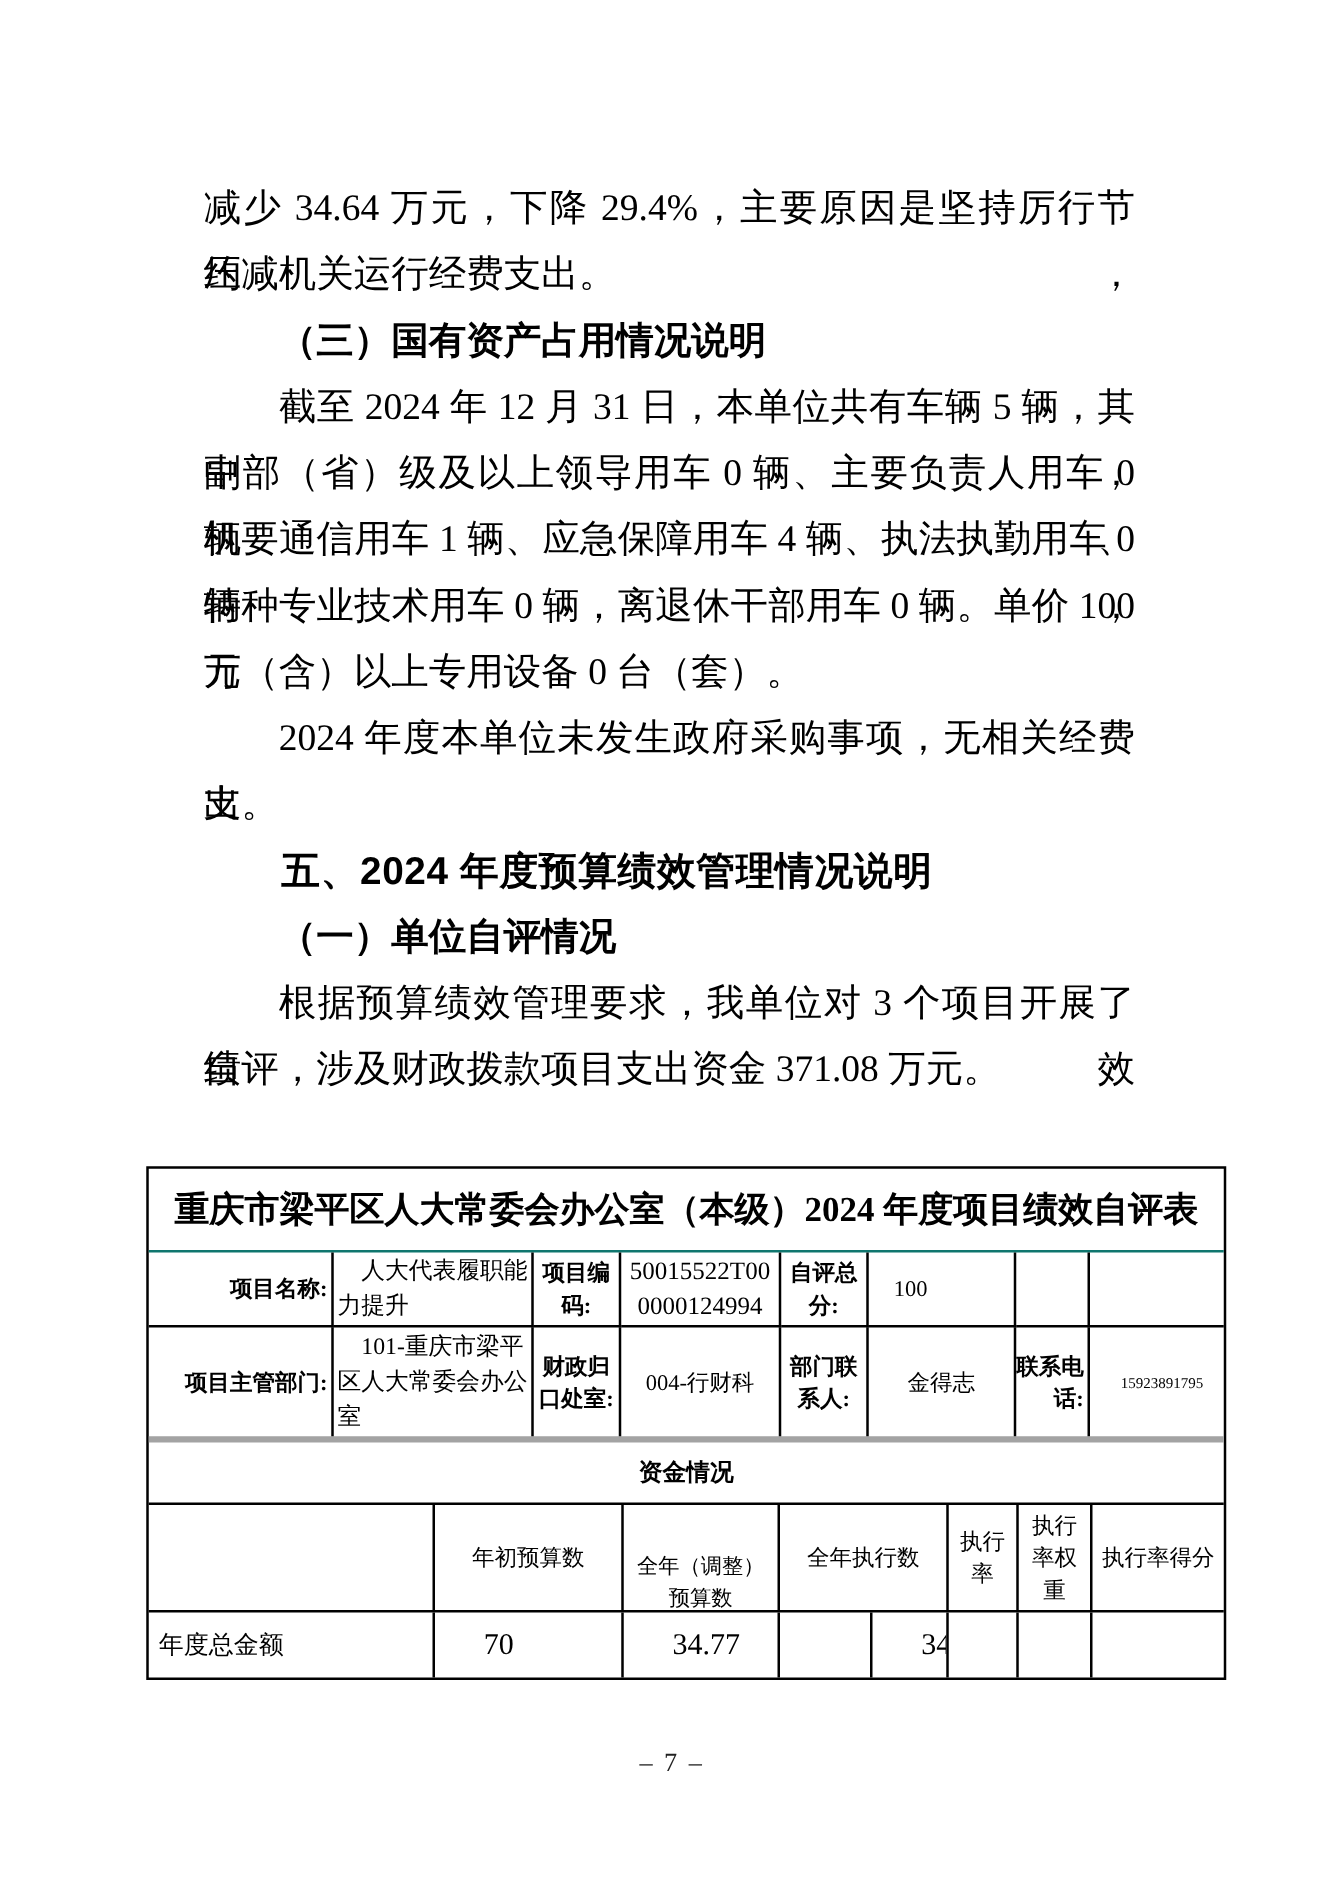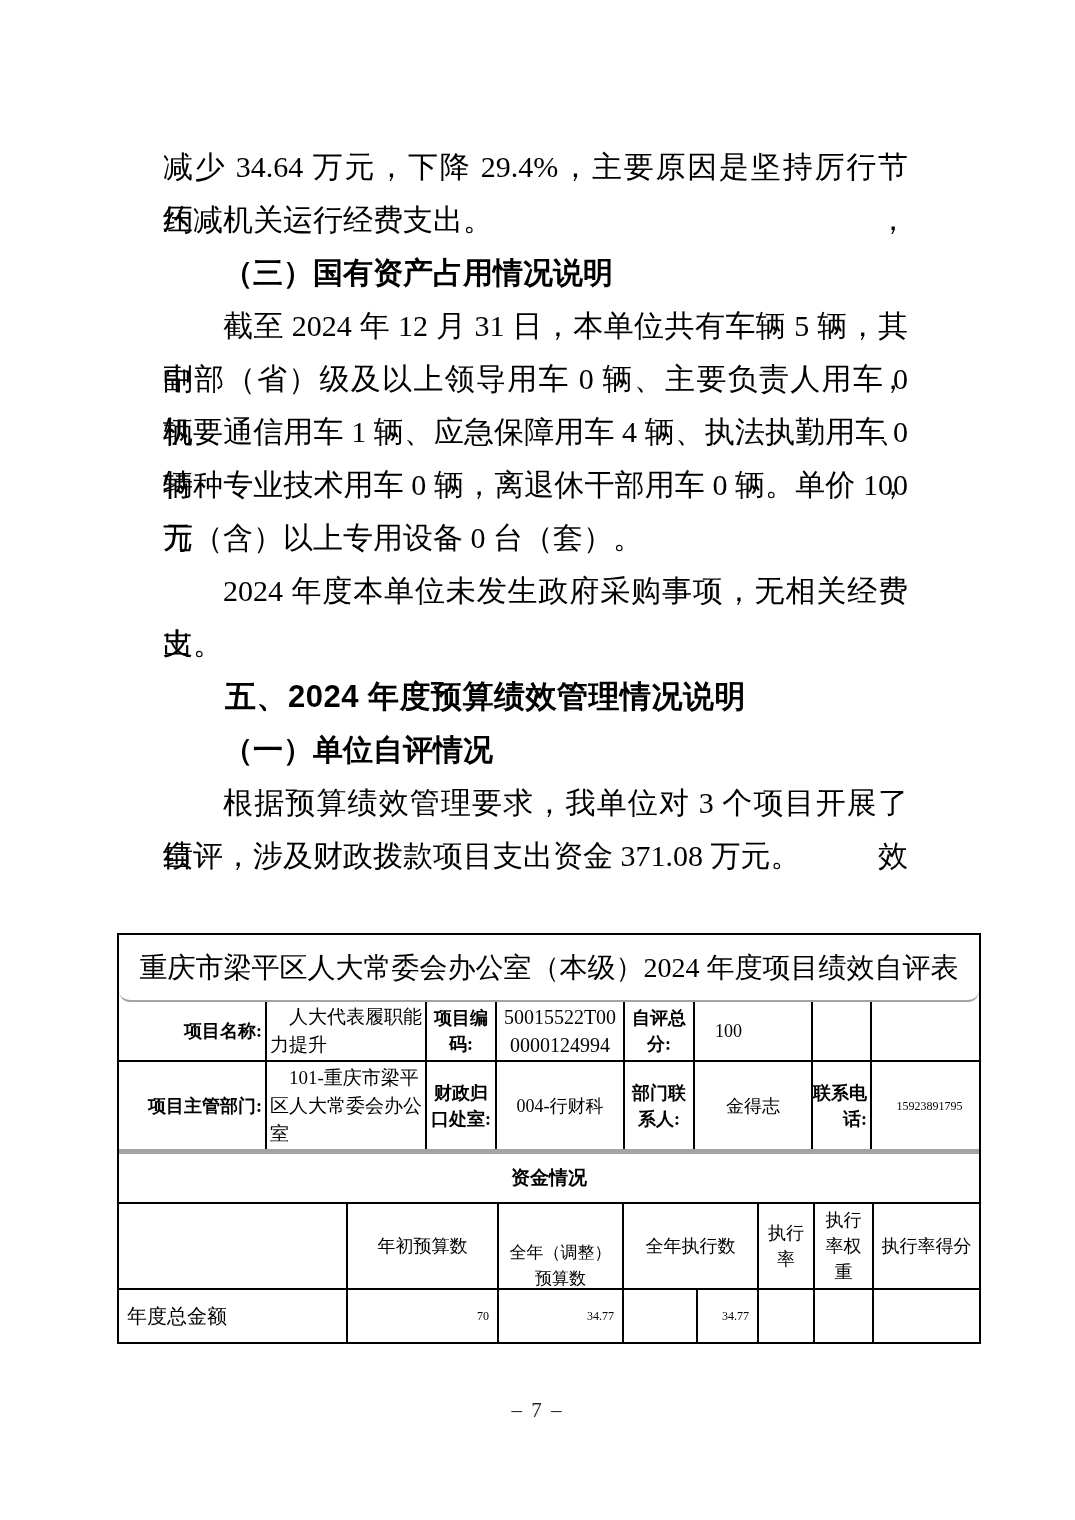--- a/index.html
+++ b/index.html
@@ -22,23 +22,23 @@
   }
 
   
   .att {
     position:absolute; left:117px; top:933px; width:864px;
     border:2px solid #000; box-sizing:border-box; background:#fff;
     font-size:18px;
   }
   .att * { box-sizing:border-box; }
   .t-title {
-    height:67px; border-bottom:2px solid #a3a3a3;
+    height:67px; border-bottom:2px solid #0f766e;
     display:flex; align-items:center; justify-content:center;
-    font-size:28px; font-weight:normal; white-space:nowrap; overflow:hidden;border-radius:11px;
+    font-size:28px; font-weight:bold; white-space:nowrap; overflow:hidden;
   }
   .grid-a {
     display:grid;
     grid-template-columns:148px 160px 70px 128px 70px 118px 59px 107px;
     grid-template-rows:60px 87px;
     border-bottom:5px solid #a3a3a3;
   }
   .grid-b {
     display:grid;
     grid-template-columns:229px 151px 125px 135px 56px 59px 105px;
@@ -54,21 +54,21 @@
   .cell.lastcol { border-right:none; }
   .cell.rb { border-bottom:2px solid #000; }
   .cell > span { display:block; width:100%; line-height:26px; }
   .lbl   { font-weight:bold; }
   .a-r   > span { text-align:right; padding-right:3px; }
   .a-c   > span { text-align:center; padding:0 3px; }
   .a-l   > span { text-align:left; padding-left:20px; }
   .wrapL > span { text-align:left; padding:0 3px; text-indent:1em; font-size:19px; line-height:28px; }
   .code  > span { text-align:center; padding:0 3px; word-break:break-all; font-size:20px; line-height:28px; }
   .phone > span { text-align:center; padding-left:8px; white-space:nowrap; font-size:12px; }
-  .num   > span { text-align:right; padding-right:8px; font-size:12px; }
+  .num   > span { padding-right:8px; font-size:24px;padding-left:39px; }
   .rowlbl> span { text-align:left; padding-left:8px; font-size:20px; }
   .small > span { font-size:17px;margin-top:40px; }
   .sec-row {
     height:50px; border-bottom:2px solid #000000;
     display:flex; align-items:center; justify-content:center;
     font-weight:bold; font-size:19px;
     font-family:"Liberation Sans","DejaVu Sans",sans-serif;
   }
 
   

